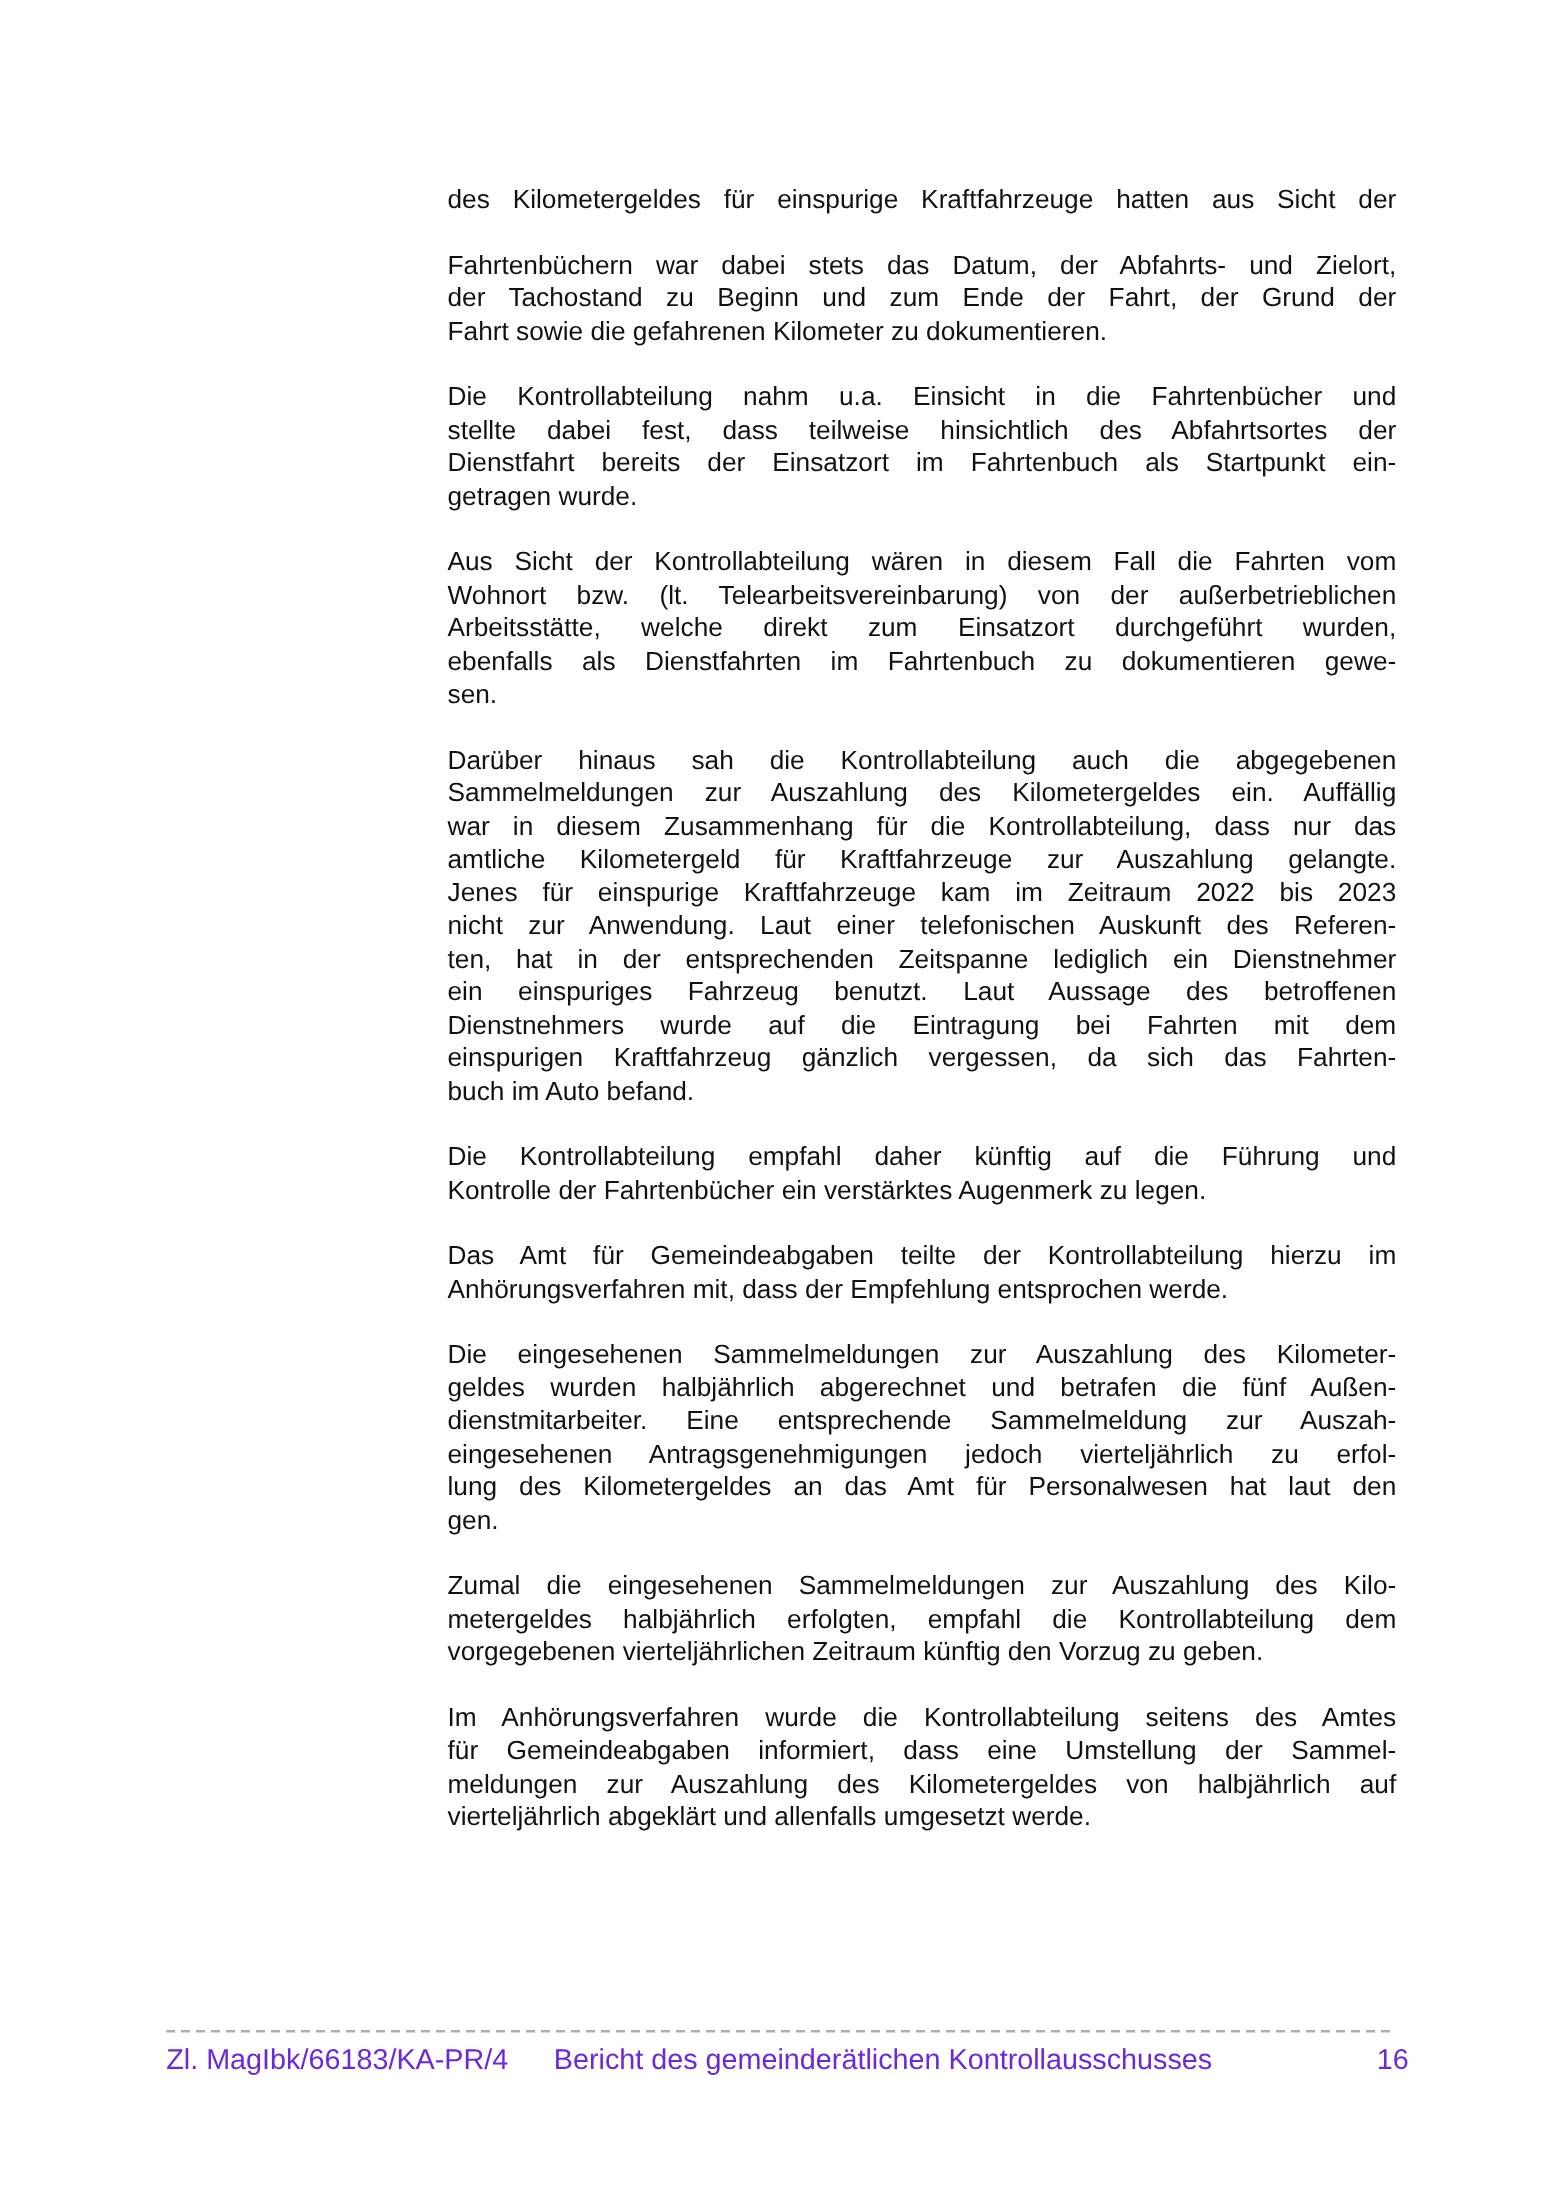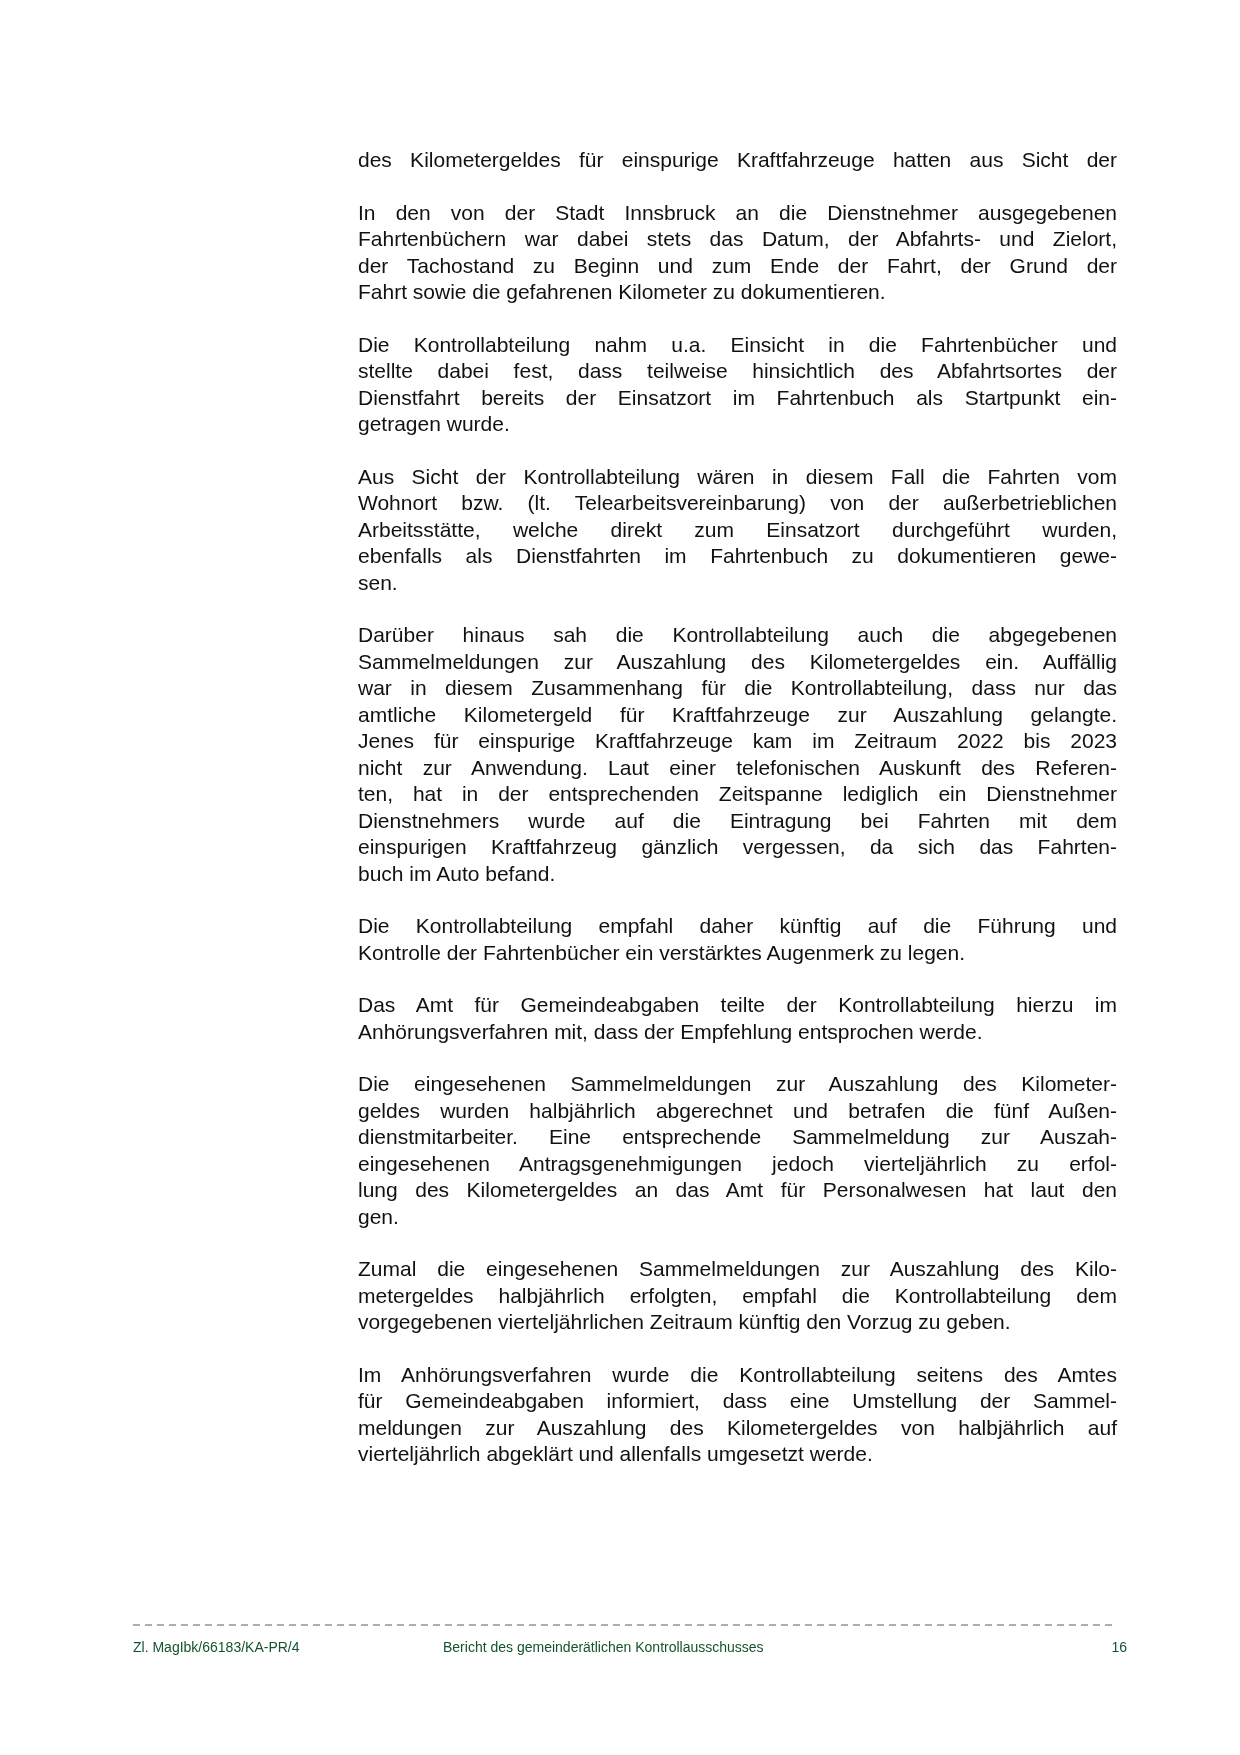--- a/index.html
+++ b/index.html
@@ -21,22 +21,22 @@
     line-height: 26.5px;
   }
   .paragraph { margin: 0 0 26px 0; }
   .line { text-align: justify; text-align-last: justify; white-space: normal; }
   .line.last { text-align-last: left; }
   .footer {
     position: absolute;
     left: 133px;
     top: 1624px;
     width: 994px;
-    color: #14532d;
-    font-size: 14px;
+    color: #6d28d9;
+    font-size: 23px;
     line-height: 24px;
   }
   .footer-rule {
     width: 980px;
     height: 2px;
     background: repeating-linear-gradient(90deg, #aeaeae 0 7px, transparent 7px 12px);
     margin-bottom: 9px;
   }
   .footer-row { position: relative; height: 24px; }
   .footer-ref { position: absolute; left: 0; top: 0; white-space: nowrap; }
@@ -45,21 +45,20 @@
 </style>
 </head>
 <body>
 
 <div class="page">
   <main class="content" id="document-body">
       <div class="paragraph">
         <div class="line">des Kilometergeldes für einspurige Kraftfahrzeuge hatten aus Sicht der</div>
       </div>
       <div class="paragraph">
-        <div class="line">In den von der Stadt Innsbruck an die Dienstnehmer ausgegebenen</div>
         <div class="line">Fahrtenbüchern war dabei stets das Datum, der Abfahrts- und Zielort,</div>
         <div class="line">der Tachostand zu Beginn und zum Ende der Fahrt, der Grund der</div>
         <div class="line last">Fahrt sowie die gefahrenen Kilometer zu dokumentieren.</div>
       </div>
       <div class="paragraph">
         <div class="line">Die Kontrollabteilung nahm u.a. Einsicht in die Fahrtenbücher und</div>
         <div class="line">stellte dabei fest, dass teilweise hinsichtlich des Abfahrtsortes der</div>
         <div class="line">Dienstfahrt bereits der Einsatzort im Fahrtenbuch als Startpunkt ein-</div>
         <div class="line last">getragen wurde.</div>
       </div>
@@ -71,20 +70,21 @@
         <div class="line last">sen.</div>
       </div>
       <div class="paragraph">
         <div class="line">Darüber hinaus sah die Kontrollabteilung auch die abgegebenen</div>
         <div class="line">Sammelmeldungen zur Auszahlung des Kilometergeldes ein. Auffällig</div>
         <div class="line">war in diesem Zusammenhang für die Kontrollabteilung, dass nur das</div>
         <div class="line">amtliche Kilometergeld für Kraftfahrzeuge zur Auszahlung gelangte.</div>
         <div class="line">Jenes für einspurige Kraftfahrzeuge kam im Zeitraum 2022 bis 2023</div>
         <div class="line">nicht zur Anwendung. Laut einer telefonischen Auskunft des Referen-</div>
         <div class="line">ten, hat in der entsprechenden Zeitspanne lediglich ein Dienstnehmer</div>
+        <div class="line">ein einspuriges Fahrzeug benutzt. Laut Aussage des betroffenen</div>
         <div class="line">Dienstnehmers wurde auf die Eintragung bei Fahrten mit dem</div>
         <div class="line">einspurigen Kraftfahrzeug gänzlich vergessen, da sich das Fahrten-</div>
         <div class="line last">buch im Auto befand.</div>
       </div>
       <div class="paragraph">
         <div class="line">Die Kontrollabteilung empfahl daher künftig auf die Führung und</div>
         <div class="line last">Kontrolle der Fahrtenbücher ein verstärktes Augenmerk zu legen.</div>
       </div>
       <div class="paragraph">
         <div class="line">Das Amt für Gemeindeabgaben teilte der Kontrollabteilung hierzu im</div>

